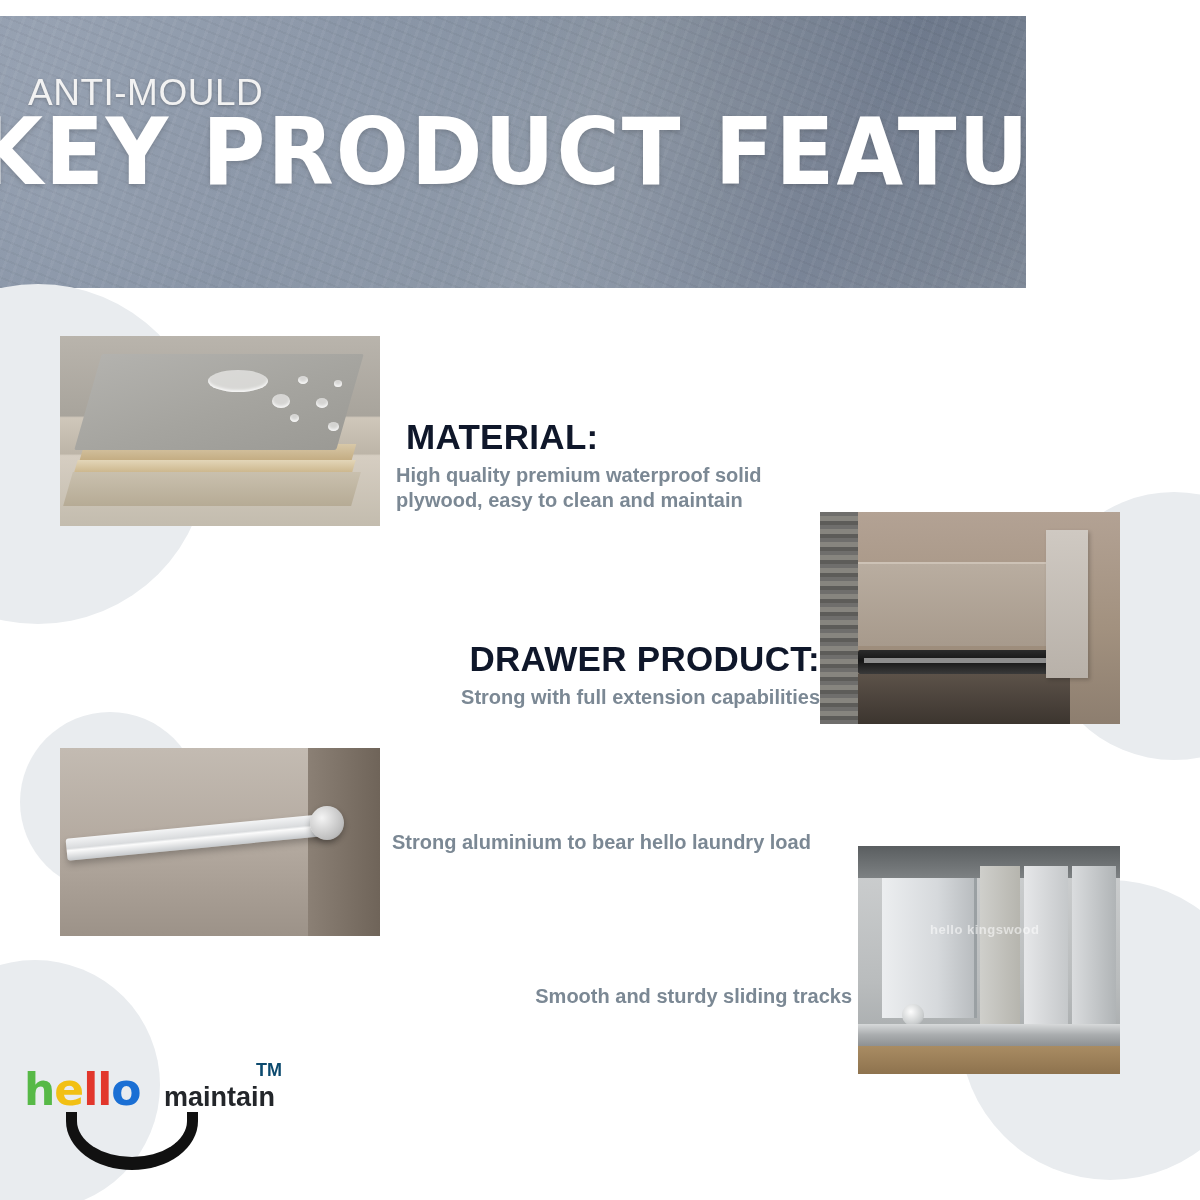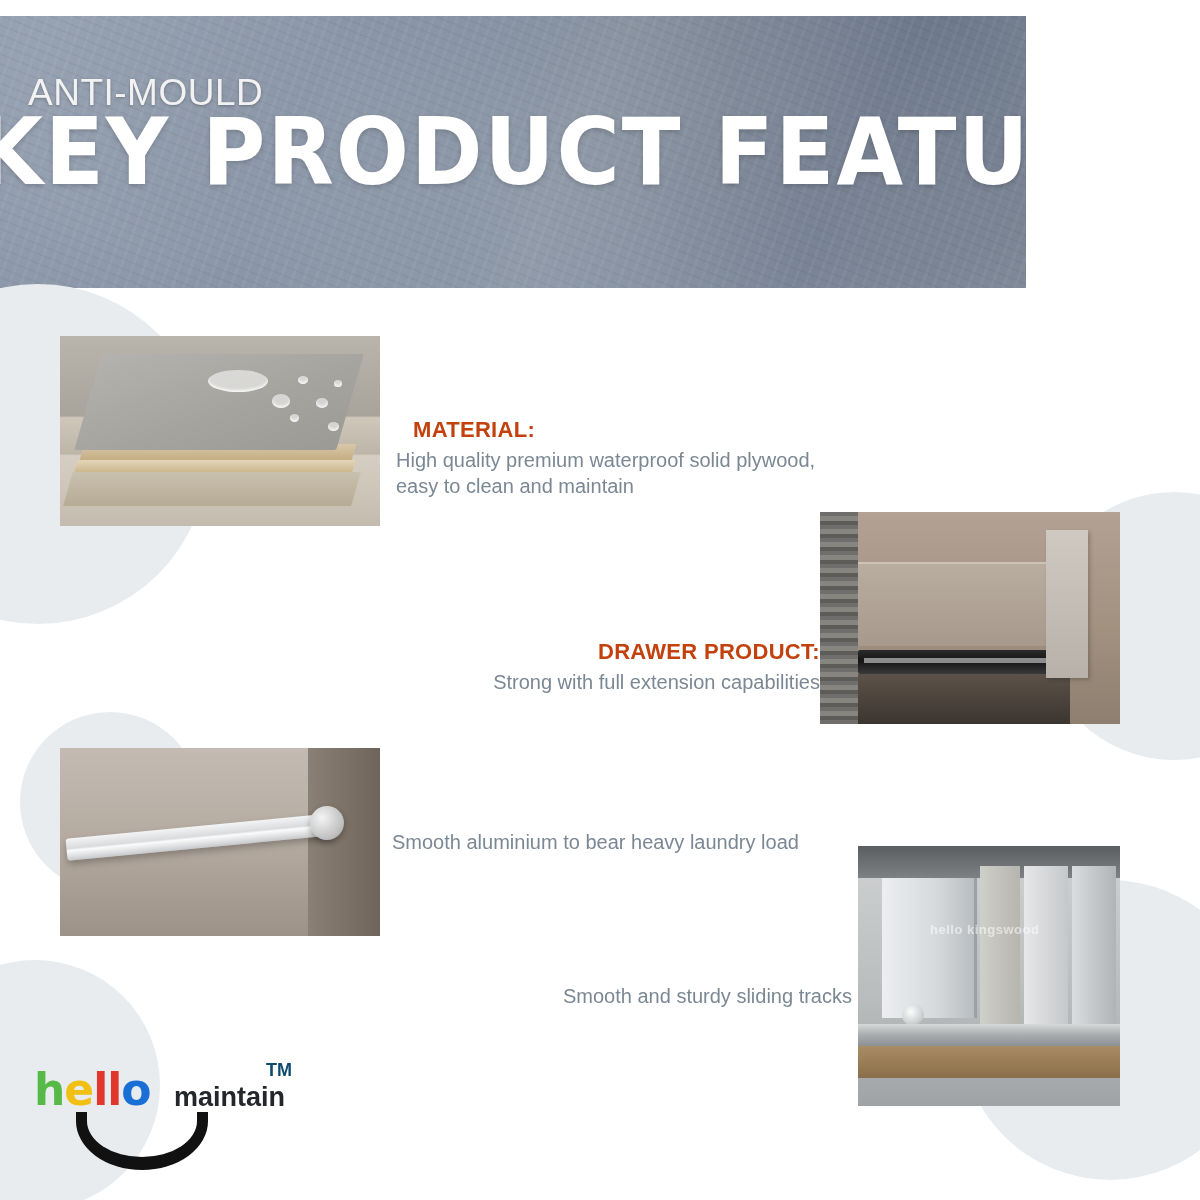--- a/index.html
+++ b/index.html
@@ -73,30 +73,30 @@
   .photo {
     position: absolute;
     overflow: hidden;
     z-index: 2;
   }
   .txt {
     position: absolute;
     z-index: 4;
   }
   .feat-title {
-    font-size: 22px;
-    font-weight: 700;
-    color: #c2410c;
+    font-size: 35px;
+    font-weight: 700;
+    color: #0f172a;
     letter-spacing: 0.3px;
     line-height: 1.1;
-    margin: 0 0 6px 17px;
+    margin: 0 0 6px 10px;
   }
   .feat-desc {
     font-size: 20px;
-    font-weight: 400;
+    font-weight: 700;
     color: #7b8894;
     line-height: 1.28;
     margin: 0;
   }
   .right-align { text-align: right; }
 
   
   .photo-1 {
     left: 60px; top: 336px; width: 320px; height: 190px;
     background: linear-gradient(180deg, #b9b4ac 0%, #a8a49c 42%, #cfc7ba 43%, #bdb5a8 62%, #d6cec2 63%, #c3bcae 100%);
@@ -206,21 +206,21 @@
   }
   .p3-cap {
     position: absolute; left: 250px; top: 58px; width: 34px; height: 34px;
     background: radial-gradient(circle at 35% 35%, #f4f4f4 0%, #bdbdbd 70%, #8e8e8e 100%);
     border-radius: 50%;
     box-shadow: 0 3px 6px rgba(0,0,0,0.3);
   }
 
   
   .photo-4 {
-    left: 858px; top: 846px; width: 262px; height: 260px;
+    left: 858px; top: 846px; width: 262px; height: 228px;
     background: linear-gradient(180deg,#cfd1d2 0%, #b9bcbd 60%, #9fa3a5 100%);
   }
   .p4-top {
     position: absolute; left: 0; top: 0; width: 262px; height: 32px;
     background: linear-gradient(180deg,#5a5e60 0%, #7d8183 100%);
   }
   .p4-doorA {
     position: absolute; left: 24px; top: 32px; width: 92px; height: 140px;
     background: linear-gradient(90deg,#eceef0 0%, #d6d9dc 60%, #b9bdc0 100%);
     border-right: 3px solid #9aa0a3;
@@ -258,21 +258,21 @@
 
   
   .txt-1 { left: 396px; top: 418px; width: 440px; }
   .txt-2 { left: 368px; top: 640px; width: 452px; }
   .txt-3 { left: 392px; top: 830px; width: 420px; }
   .txt-4 { left: 440px; top: 984px; width: 412px; }
 
   
   .logo {
     position: absolute;
-    left: 26px; top: 1060px;
+    left: 16px; top: 1060px;
     width: 300px; height: 110px;
     z-index: 6;
     text-align: right;
   }
   .logo-word {
     position: absolute;
     left: 8px; top: 4px;
     font-size: 44px;
     font-weight: 700;
     letter-spacing: -1px;
@@ -357,21 +357,21 @@
   <p class="feat-desc">Strong with full extension capabilities</p>
 </div>
 
 <div class="photo photo-3">
   <div class="p3-right"></div>
   <div class="p3-bar"></div>
   <div class="p3-cap"></div>
 </div>
 
 <div class="txt txt-3">
-  <p class="feat-desc">Smooth aluminium to bear heavy laundry load</p>
+  <p class="feat-desc">Strong aluminium to bear hello laundry load</p>
 </div>
 
 <div class="photo photo-4">
   <div class="p4-top"></div>
   <div class="p4-doorA"></div>
   <div class="p4-doorB"></div>
   <div class="p4-doorC"></div>
   <div class="p4-doorD"></div>
   <div class="p4-wheel"></div>
   <div class="p4-track"></div>

